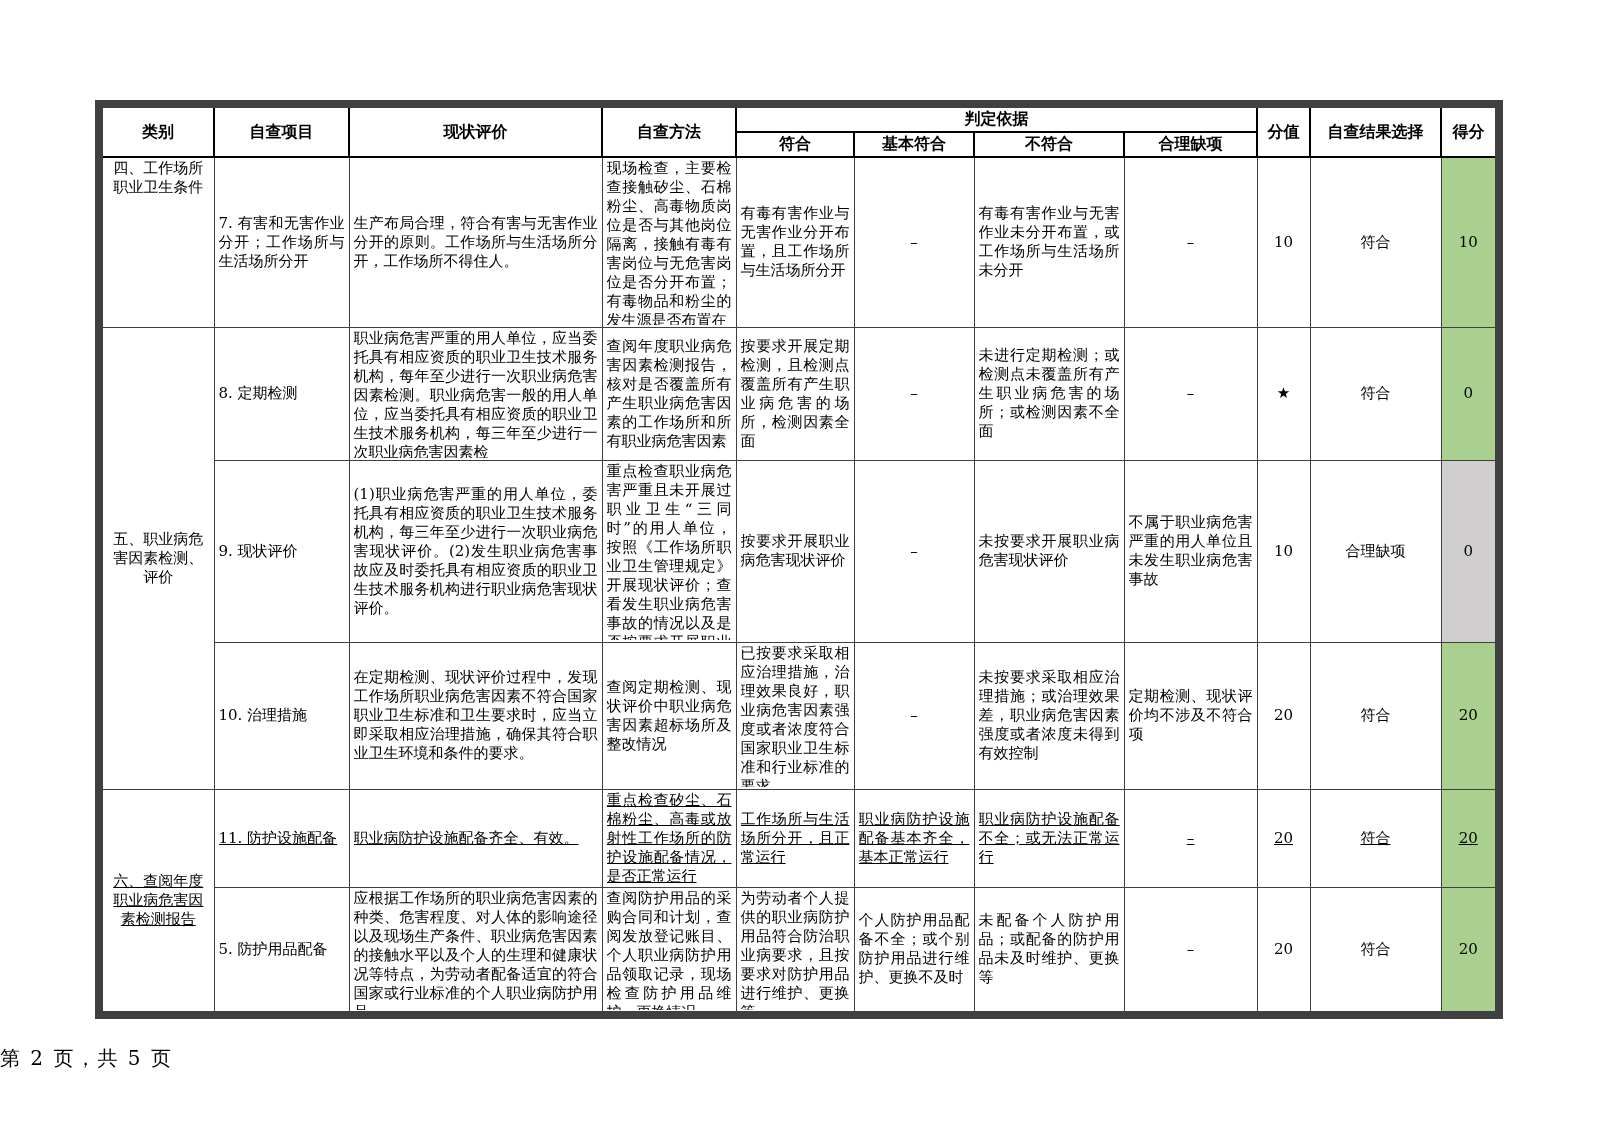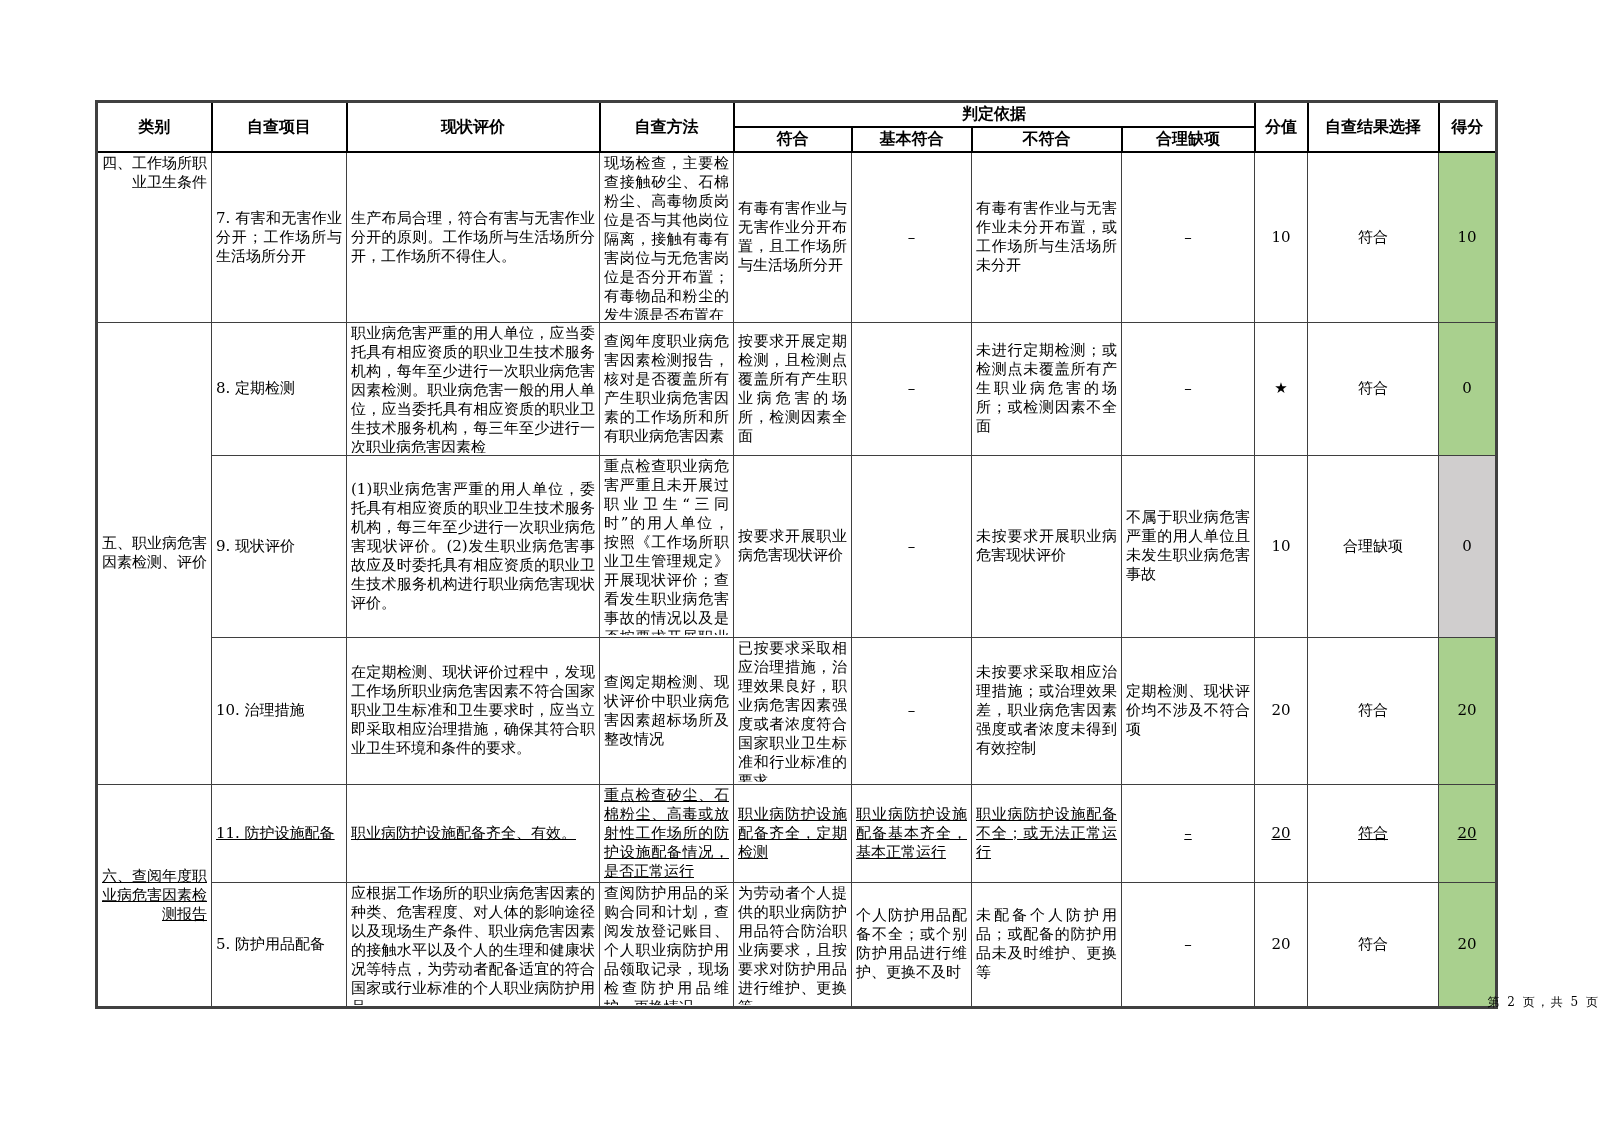--- a/index.html
+++ b/index.html
@@ -16,21 +16,21 @@
   }
   .sheet {
     position: absolute;
     left: 95px;
     top: 100px;
   }
   table.grid {
     border-collapse: collapse;
     table-layout: fixed;
     width: 1400px;
-    border: 3px solid #404040;
+    border: 8px solid #404040;
   }
   table.grid th {
     border: 2px solid #000;
     font-weight: bold;
     font-size: 16px;
     text-align: center;
     vertical-align: middle;
     padding: 1px 2px;
     background: #fff;
   }
@@ -55,33 +55,33 @@
   .cb { overflow: hidden; }
   tr.r7  .cb { max-height: 166px; }
   tr.r8  .cb { max-height: 129px; }
   tr.r9  .cb { max-height: 178px; }
   tr.r10 .cb { max-height: 143px; }
   tr.r11 .cb { max-height: 94px; text-decoration: underline; }
   tr.r12 .cb { max-height: 121px; }
 
   td.txt { text-align: justify; text-justify: inter-ideograph; margin-top: 32px; }
   td.ctr { text-align: center; }
-  td.cat { text-align: right; margin-left: 36px; }
+  td.cat { text-align: center; margin-left: 36px; }
   td.cat.top { vertical-align: top; }
 
   td.score[data-state="green"] { background: var(--score-green, #A9D08E); }
   td.score[data-state="gray"]  { background: var(--score-gray, #D0CECE); }
 
   .footer {
     position: absolute;
     left: 0;
-    top: 994px;
+    top: 1045px;
     width: 1600px;
-    text-align: right;
-    font-size: 12px;
+    text-align: left;
+    font-size: 20px;
     letter-spacing: 2px;
   }
 </style>
 </head>
 <body>
 
 <div class="sheet">
   <table class="grid">
     <colgroup>
       <col style="width:115px">
@@ -256,21 +256,21 @@
         <td class="txt">
             <div class="cb">11. 防护设施配备</div>
           </td>
         <td class="txt">
             <div class="cb">职业病防护设施配备齐全、有效。</div>
           </td>
         <td class="txt">
             <div class="cb">重点检查矽尘、石棉粉尘、高毒或放射性工作场所的防护设施配备情况，是否正常运行</div>
           </td>
         <td class="txt">
-            <div class="cb">职业病防护设施配备齐全，定期检测</div>
+            <div class="cb">工作场所与生活场所分开，且正常运行</div>
           </td>
         <td class="txt">
             <div class="cb">职业病防护设施配备基本齐全，基本正常运行</div>
           </td>
         <td class="txt">
             <div class="cb">职业病防护设施配备不全；或无法正常运行</div>
           </td>
         <td class="ctr">
             <div class="cb">–</div>
           </td>

